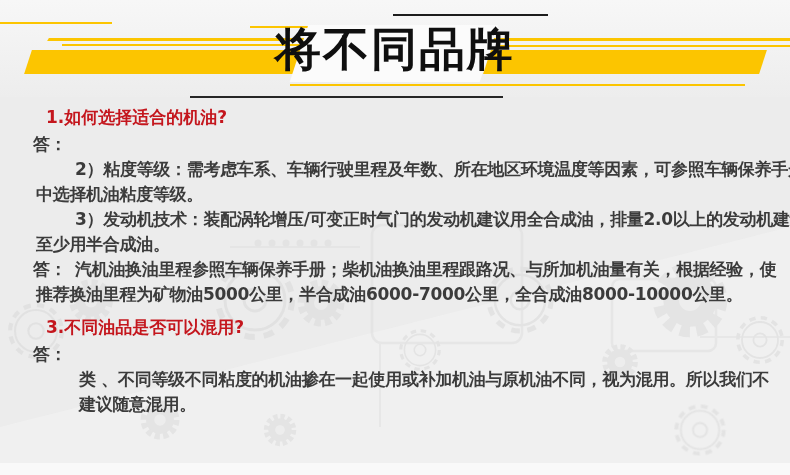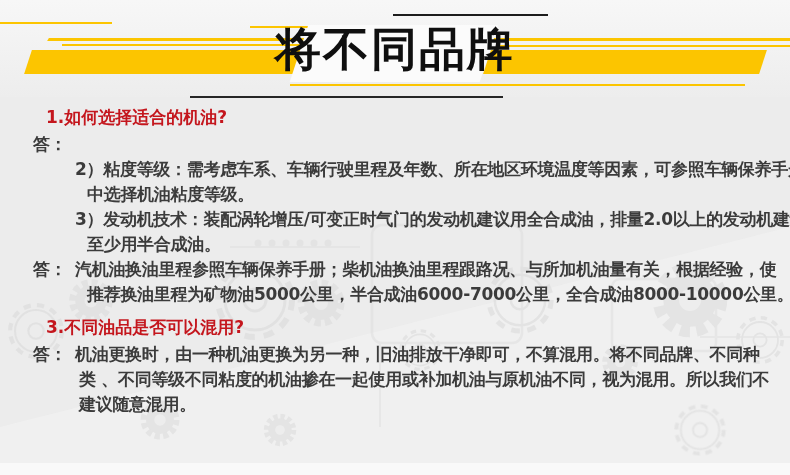--- a/index.html
+++ b/index.html
@@ -42,21 +42,21 @@
   .q {
     font-size:17px; font-weight:bold; color:#c4161d;
     line-height:24px; margin:8px 0 3px 46px; white-space:nowrap;
   }
   .ans { font-size:17px; font-weight:bold; color:#3b3b3b;
          line-height:25px; letter-spacing:-0.3px; }
   .row { display:flex; padding-left:33px; }
   .label { width:42px; flex:none; }
   .line { white-space:nowrap; }
   .ind-a { padding-left:75px; }  
-  .ind-b { padding-left:87px; }  
+  .ind-b { padding-left:36px; }  
   .ind-c { padding-left:79px; }  
 </style>
 </head>
 <body>
 
 <svg class="bg-art" width="790" height="378" viewBox="0 0 790 378">
   <defs>
     <symbol id="gearF" viewBox="-50 -50 100 100">
       <circle r="34" fill="none" stroke="#dadada" stroke-width="13" stroke-dasharray="10.7 7.1"></circle>
       <circle r="29" fill="#dadada"></circle>
@@ -133,19 +133,18 @@
       <span class="label">答：</span>
       <span class="line">汽机油换油里程参照车辆保养手册；柴机油换油里程跟路况、与所加机油量有关，根据经验，使</span>
     </div>
     <div class="line ind-b">推荐换油里程为矿物油5000公里，半合成油6000-7000公里，全合成油8000-10000公里。</div>
   </div>
 
   <div class="q">3.不同油品是否可以混用?</div>
   <div class="ans">
     <div class="row">
       <span class="label">答：</span>
-      <span class="line">机油更换时，由一种机油更换为另一种，旧油排放干净即可，不算混用。将不同品牌、不同种</span>
     </div>
     <div class="line ind-c">类 、不同等级不同粘度的机油掺在一起使用或补加机油与原机油不同，视为混用。所以我们不</div>
     <div class="line ind-c">建议随意混用。</div>
   </div>
 
 </div>
 
 </body></html>

